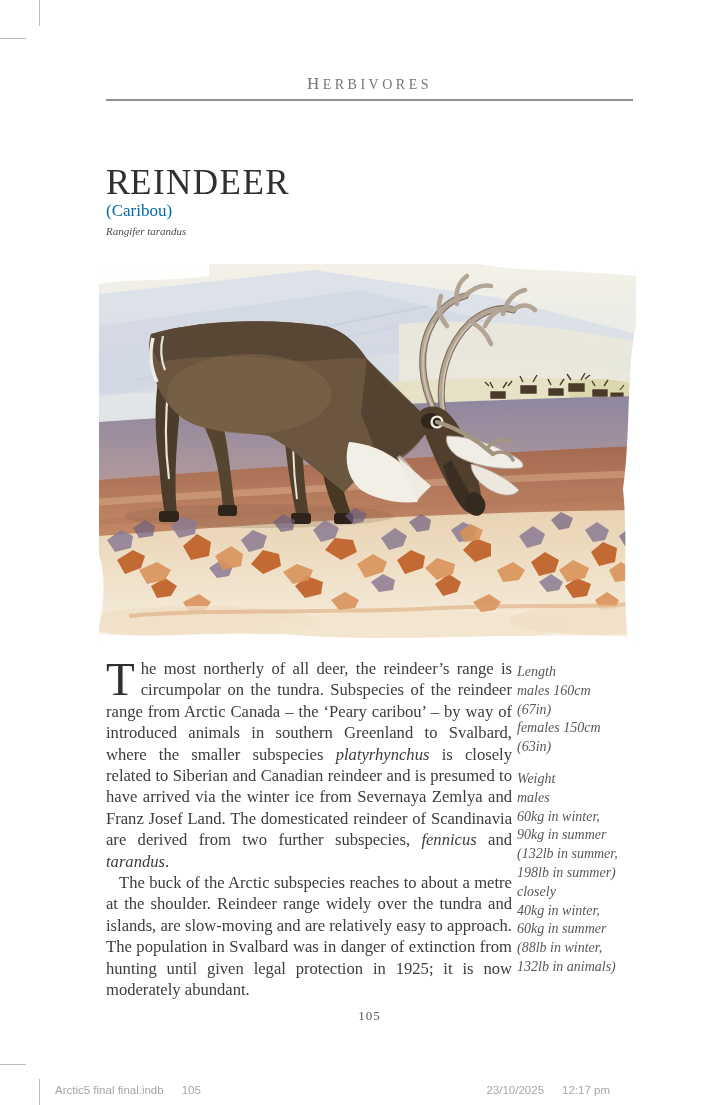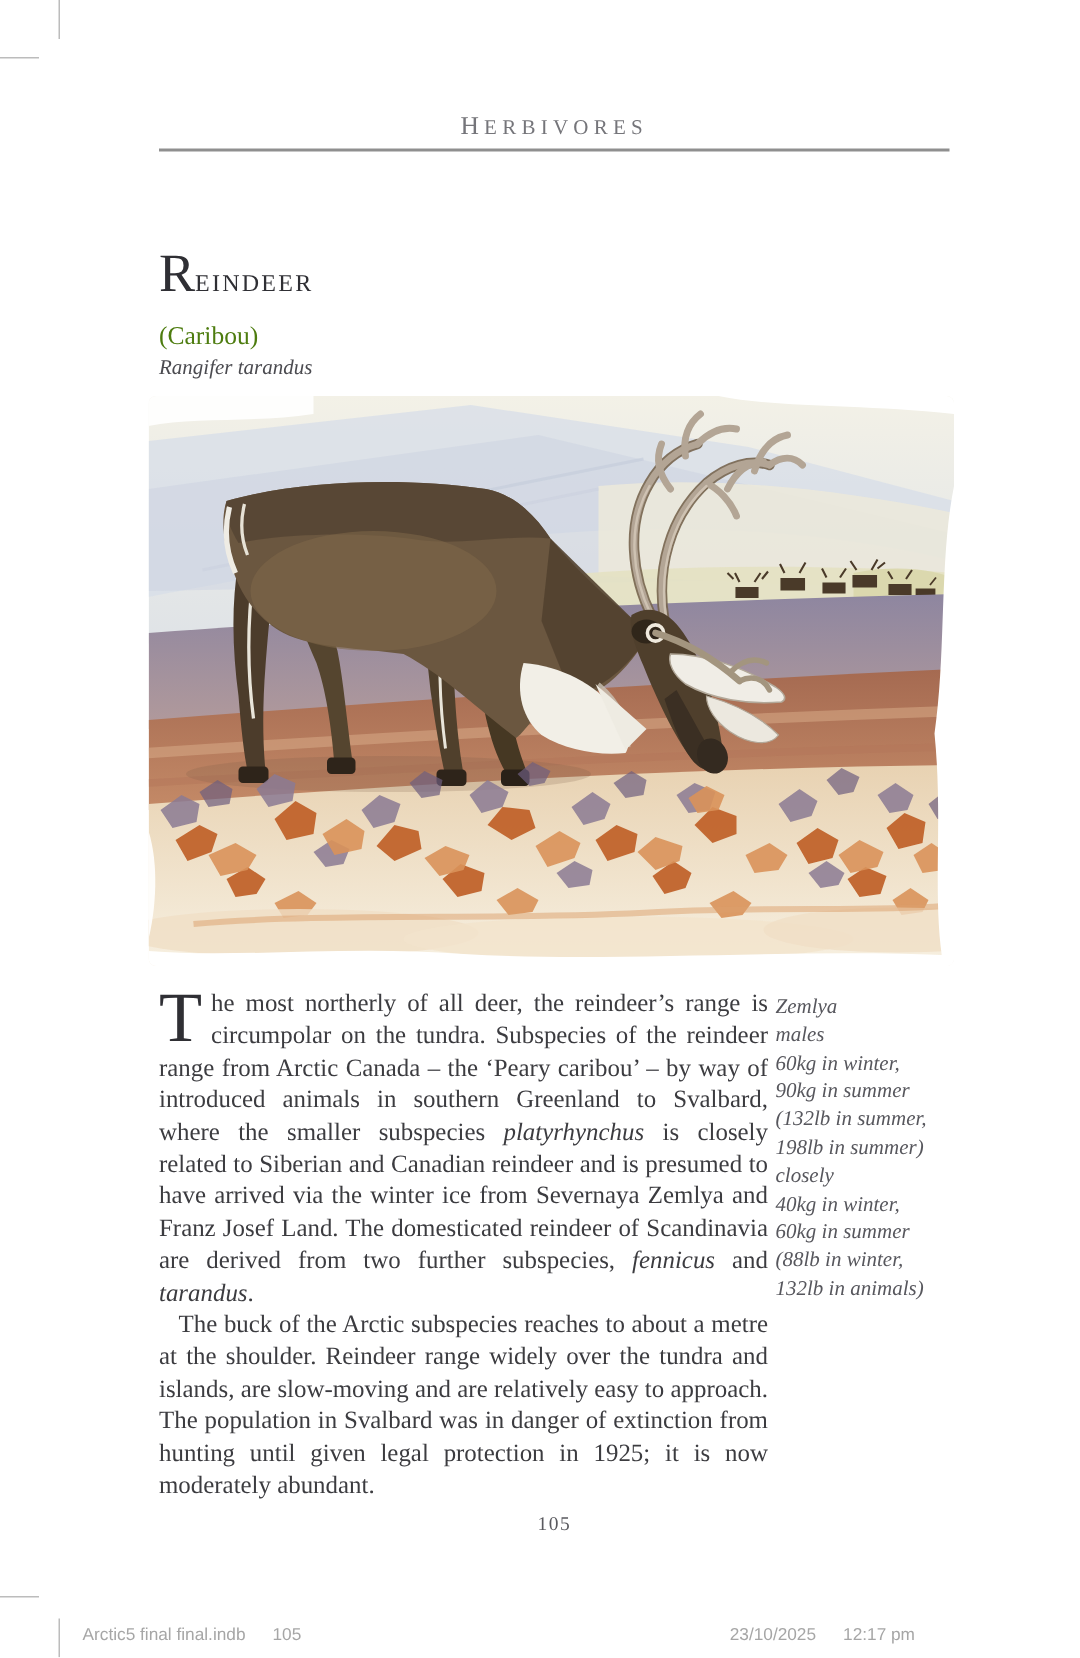--- a/index.html
+++ b/index.html
@@ -9,23 +9,23 @@
   .crop{position:absolute;background:#bcbcbc;}
   
   .running-head{position:absolute;left:106px;top:74px;width:527px;text-align:center;
     font-size:14px;letter-spacing:3.5px;color:#75757a;}
   .running-head::first-letter{font-size:17px;}
   .head-rule{position:absolute;left:106px;top:99px;width:527px;height:2px;background:#8f8f8f;}
   
   .title-block{position:absolute;left:106px;top:164px;}
   .title-line{color:#2f2f34;line-height:1;}
   .title-initial{font-size:36px;}
-  .title-rest{font-size:16px;letter-spacing:1.5px;}
-  .common-name{font-size:17px;color:#4d7c0f;margin-top:14px;}
-  .sci-name{font-size:14px;font-style:italic;color:#4b4b50;margin-top:4px;}
+  .title-rest{font-size:35px;letter-spacing:1.5px;}
+  .common-name{font-size:17px;color:#0369a1;margin-top:1px;}
+  .sci-name{font-size:11px;font-style:italic;color:#4b4b50;margin-top:4px;}
   
   .illo{position:absolute;left:99px;top:264px;width:537px;height:380px;border-radius:5px;overflow:hidden;}
   
   .copy{position:absolute;left:106px;top:658px;width:406px;font-size:16.6px;line-height:21.4px;
         text-align:justify;color:#3c3c40;}
   .copy p{margin:0;}
   .dropcap{float:left;font-size:47px;line-height:37px;padding:3px 6px 0 0;color:#2f2f34;}
   .indent{text-indent:13px;}
   
   .facts{position:absolute;left:517px;top:663px;width:120px;font-style:italic;
@@ -201,21 +201,28 @@
     </svg>
   </div>
 
   <div class="copy">
     <p class="para"><span class="dropcap">T</span><span>he most northerly of all deer, the reindeer’s range is circumpolar on the tundra. Subspecies of the reindeer range from Arctic Canada – the ‘Peary caribou’ – by way of introduced animals in southern Greenland to Svalbard, where the smaller subspecies </span><i>platyrhynchus</i><span> is closely related to Siberian and Canadian reindeer and is presumed to have arrived via the winter ice from Severnaya Zemlya and Franz Josef Land. The domesticated reindeer of Scandinavia are derived from two further subspecies, </span><i>fennicus</i><span> and </span><i>tarandus</i><span>.</span></p>
     <p class="para indent">The buck of the Arctic subspecies reaches to about a metre at the shoulder. Reindeer range widely over the tundra and islands, are slow-moving and are relatively easy to approach. The population in Svalbard was in danger of extinction from hunting until given legal protection in 1925; it is now moderately abundant.</p>
   </div>
 
   <div class="facts">
     <div class="fact-block">
-      <div>Zemlya</div>
+      <div>Length</div>
+      <div>males 160cm</div>
+      <div>(67in)</div>
+      <div>females 150cm</div>
+      <div>(63in)</div>
+    </div>
+    <div class="fact-block">
+      <div>Weight</div>
       <div>males</div>
       <div>60kg in winter,</div>
       <div>90kg in summer</div>
       <div>(132lb in summer,</div>
       <div>198lb in summer)</div>
       <div>closely</div>
       <div>40kg in winter,</div>
       <div>60kg in summer</div>
       <div>(88lb in winter,</div>
       <div>132lb in animals)</div>

